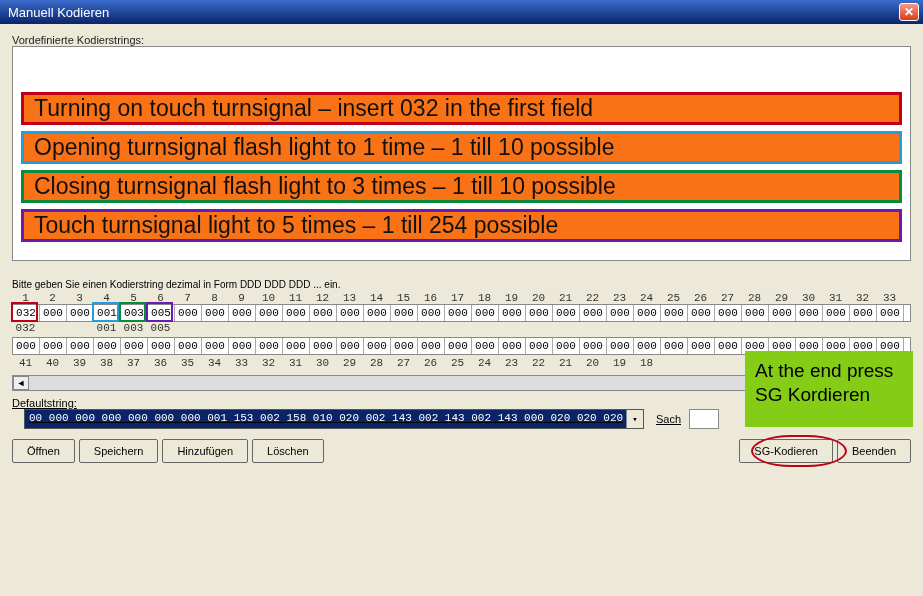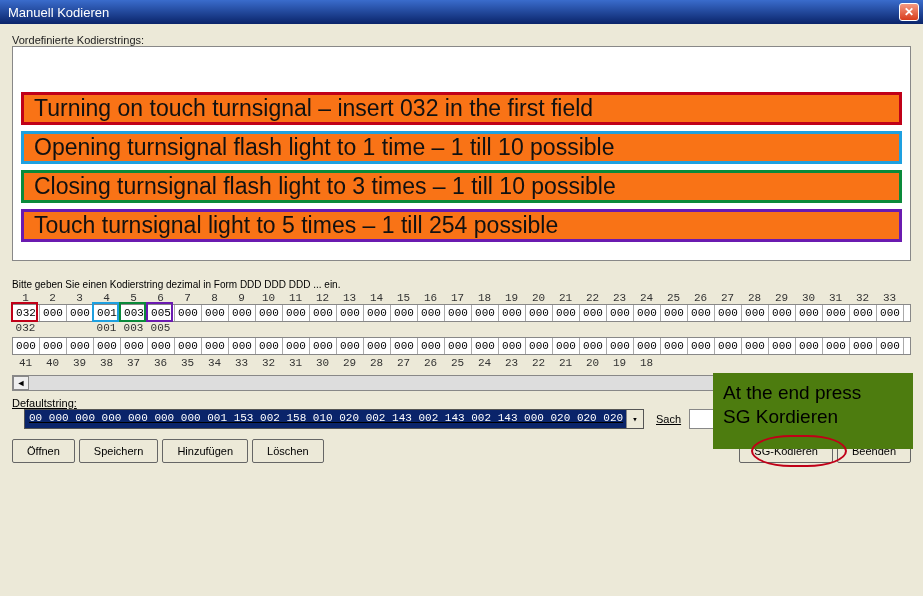--- a/index.html
+++ b/index.html
@@ -175,24 +175,24 @@
     font-size:11px;
     cursor:pointer;
     display:inline-flex;align-items:center;justify-content:center;
   }
   .spacer { flex:1; }
 
   
   .callout {
     position:absolute;
     right:10px;
-    bottom:22px;
-    width:200px;
+    bottom:44px;
+    width:168px;
     height:76px;
-    background:#4d7c0f;
+    background:#84cc16;
     color:#000;
     font-size:19px;
     padding:8px 10px;
     line-height:1.25;
     font-family:"Segoe UI", Tahoma, sans-serif;
     z-index:5;
   }
   
   .oval {
     position:absolute;

